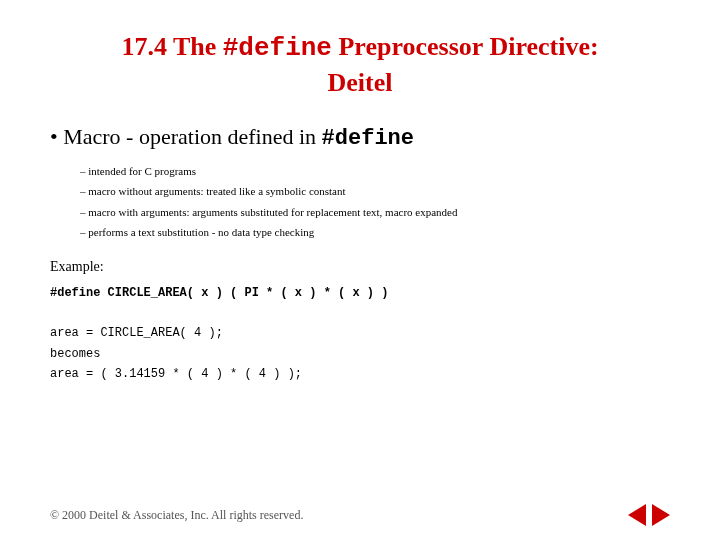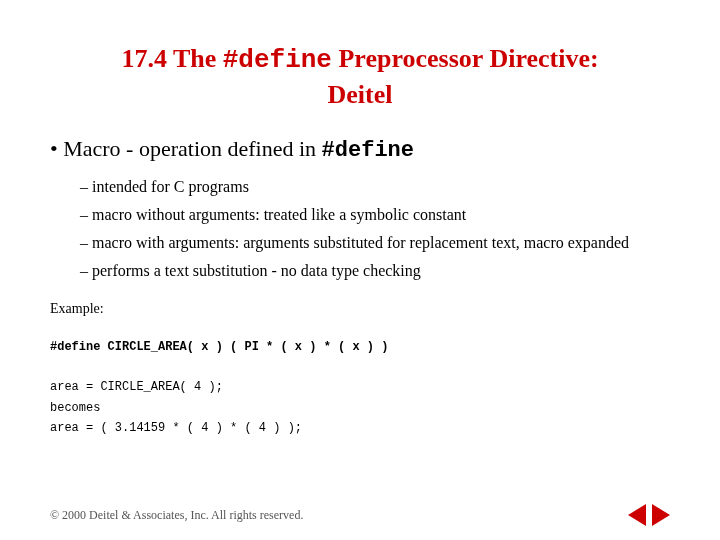--- a/index.html
+++ b/index.html
@@ -9,21 +9,21 @@
       height: 540px;
       background: #ffffff;
       font-family: 'Times New Roman', Times, serif;
       overflow: hidden;
       position: relative;
     }
 
     .slide-container {
       width: 720px;
       height: 540px;
-      padding: 42px 50px 20px 50px;
+      padding: 30px 50px 20px 50px;
       display: flex;
       flex-direction: column;
     }
 
     .title {
       text-align: center;
       color: #cc0000;
       font-size: 26px;
       font-weight: bold;
       margin-bottom: 24px;
@@ -49,36 +49,36 @@
       font-weight: bold;
       font-size: 22px;
     }
 
     .sub-bullets {
       list-style: none;
       padding-left: 30px;
     }
 
     .sub-bullets li {
-      font-size: 16px;
+      font-size: 11px;
       margin-bottom: 4px;
       line-height: 1.5;
     }
 
     .sub-bullets li::before {
       content: '– ';
     }
 
     .example-section {
       margin-top: 14px;
     }
 
     .example-label {
       font-size: 14px;
-      margin-bottom: 20px;
+      margin-bottom: 8px;
     }
 
     .code-block {
       font-family: 'Courier New', Courier, monospace;
       font-size: 12px;
       line-height: 1.7;
     }
 
     .code-block .bold-line {
       font-weight: bold;

